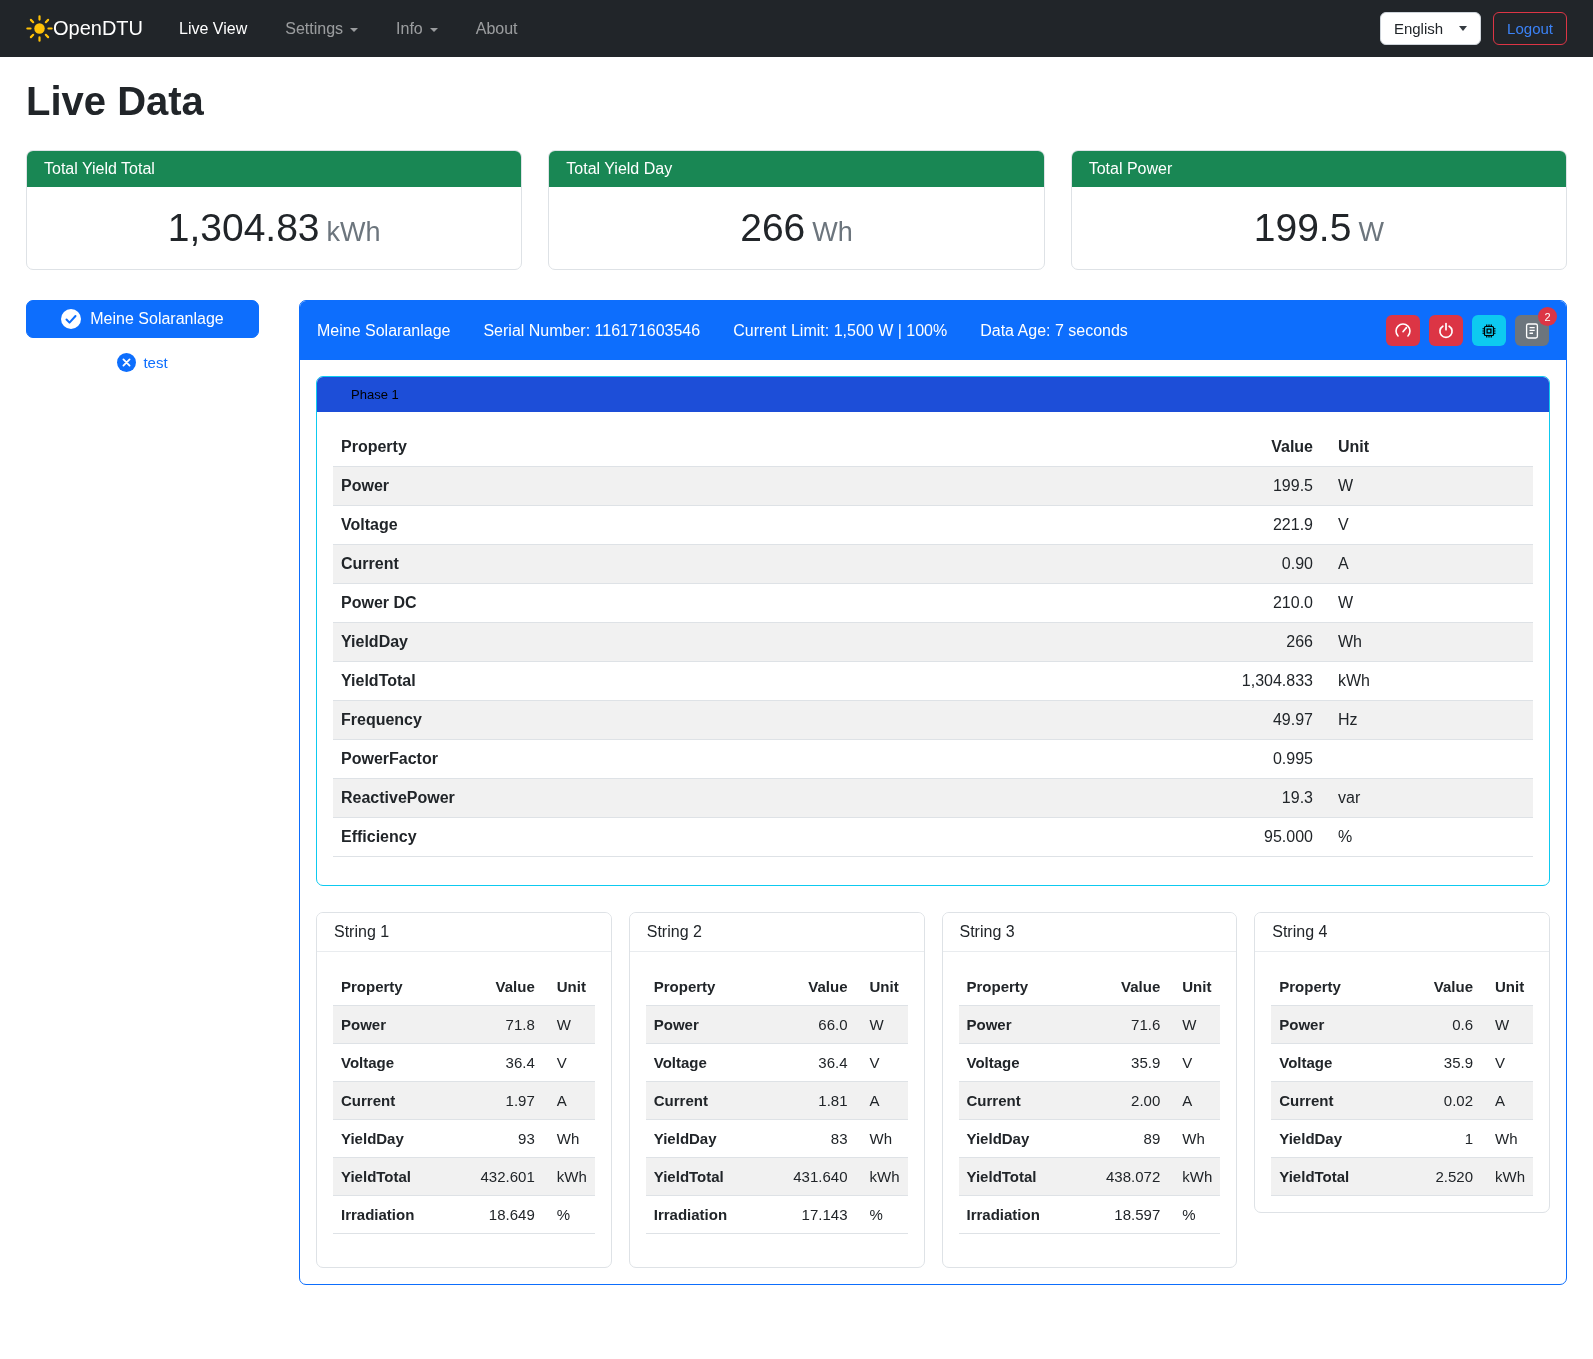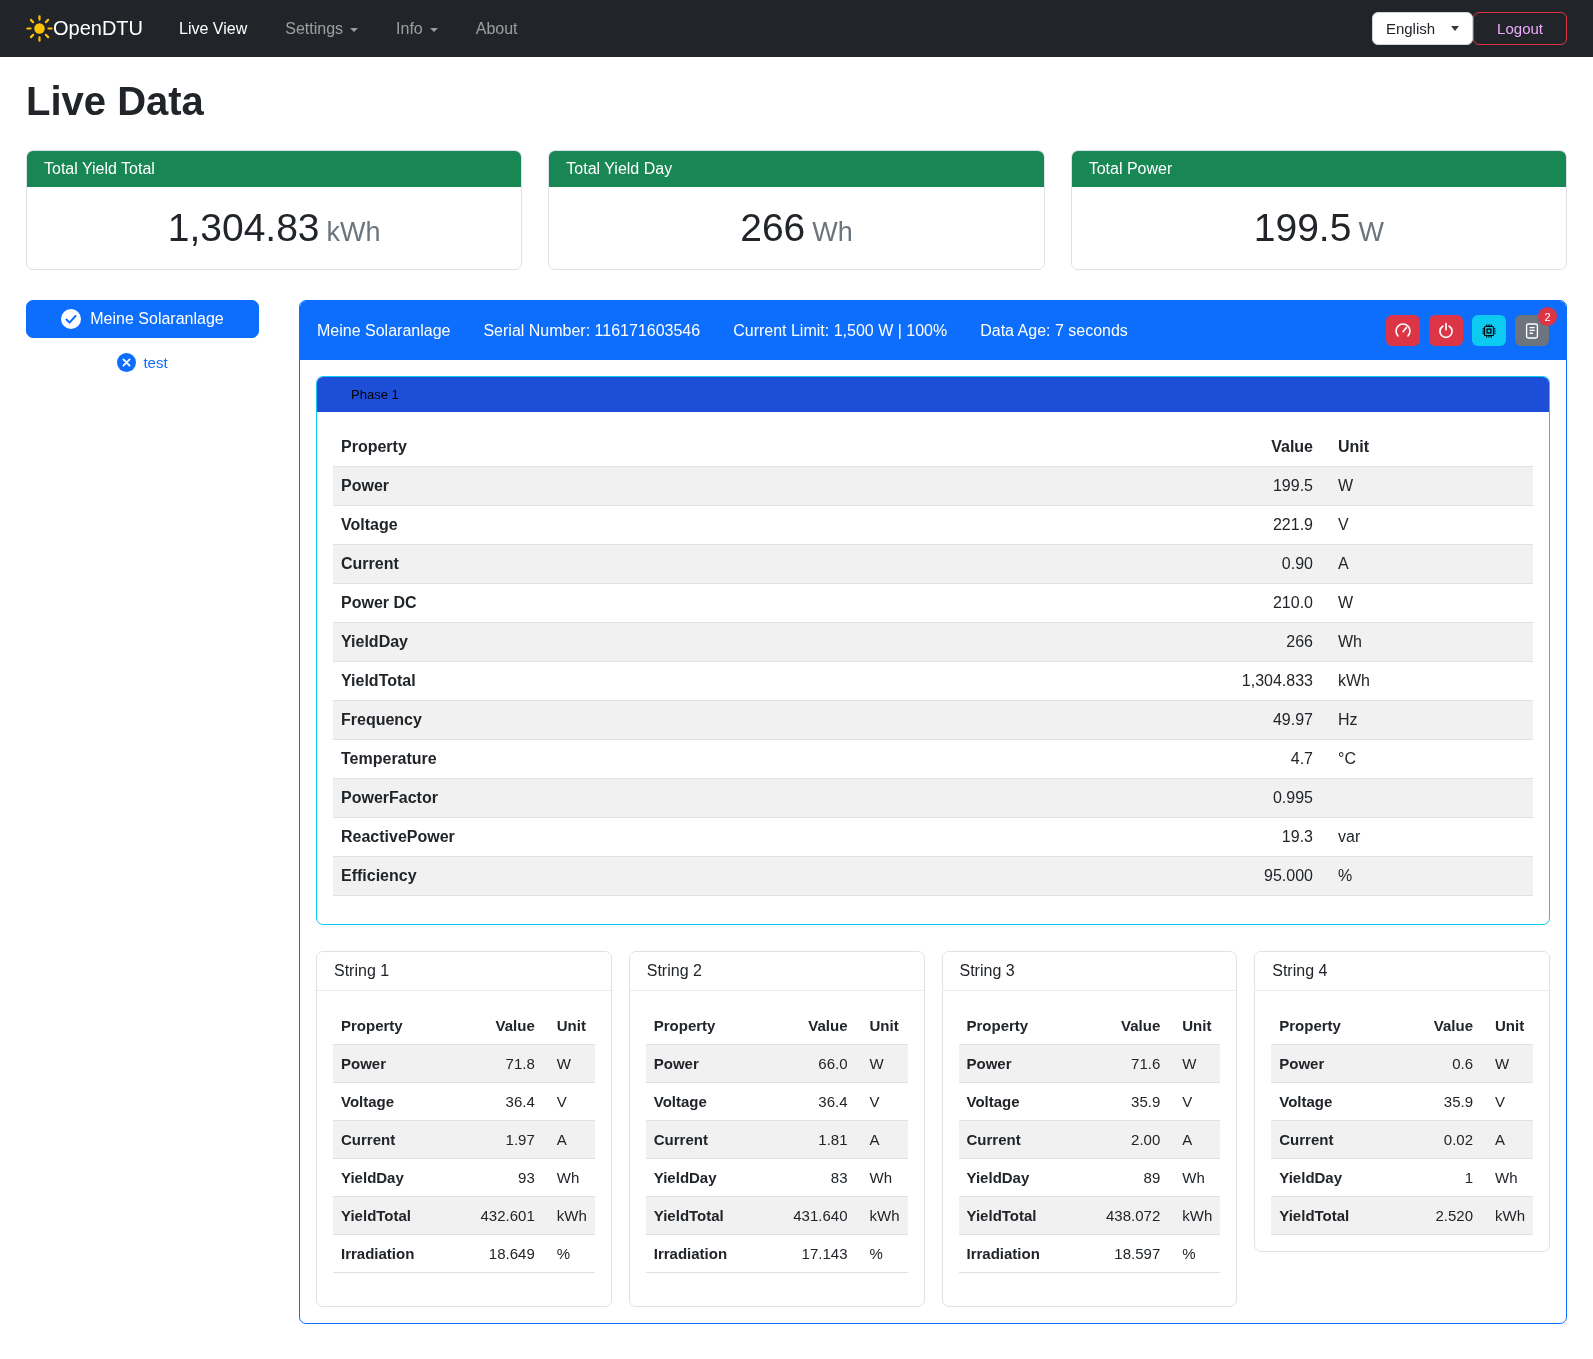--- a/index.html
+++ b/index.html
@@ -15,24 +15,24 @@
   .navbar {
     background:#212529;
     display:flex; align-items:center;
     height:57px; padding:0 26px;
   }
   .brand { display:flex; align-items:center; gap:0; color:#fff; font-size:20px; font-weight:500; margin-right:26px; cursor:pointer; }
   .nav-links { display:flex; align-items:center; gap:18px; flex:1; }
   .nav-link { color:rgba(255,255,255,.55); font-size:16px; padding:8px 10px; cursor:pointer; display:flex; align-items:center; gap:7px; }
   .nav-link.active { color:#fff; }
   .caret { width:0; height:0; border-left:4px solid transparent; border-right:4px solid transparent; border-top:4px solid currentColor; display:inline-block; margin-top:2px; }
-  .nav-right { display:flex; }
+  .nav-right { display:flex; gap:12px; }
   .lang-select { background:#fff; border:1px solid #ced4da; border-radius:6px; padding:7px 13px; font-size:15px; color:#212529; display:flex; align-items:center; gap:16px; cursor:pointer; }
   .select-caret { width:0; height:0; border-left:4px solid transparent; border-right:4px solid transparent; border-top:5px solid #343a40; }
-  .logout-btn { background:transparent; border:1px solid #dc3545; color:#f0abfc; border-radius:6px; padding:7px 23px; font-size:15px; cursor:pointer; font-family:inherit; }
+  .logout-btn { background:transparent; border:1px solid #dc3545; color:#3b82f6; border-radius:6px; padding:7px 13px; font-size:15px; cursor:pointer; font-family:inherit; }
 
   
   .container { padding:0 26px 0; }
   .page-title { font-size:40px; font-weight:700; margin:22px 0 26px; color:#212529; }
 
   
   .summary-row { display:grid; grid-template-columns:repeat(3,1fr); gap:26px; }
   .card { border:1px solid #dee2e6; border-radius:7px; background:#fff; }
   .summary-card .card-header { background:#198754; color:#fff; padding:9px 17px; font-size:16px; border-radius:6px 6px 0 0; }
   .summary-card .card-body { padding:19px 16px; text-align:center; }
@@ -256,25 +256,20 @@
                     <th class="cell-property">YieldTotal</th>
                     <td class="cell-value">1,304.833</td>
                     <td class="cell-unit">kWh</td>
                   </tr>
                   <tr>
                     <th class="cell-property">Frequency</th>
                     <td class="cell-value">49.97</td>
                     <td class="cell-unit">Hz</td>
                   </tr>
                   <tr>
-                    <th class="cell-property">Temperature</th>
-                    <td class="cell-value">4.7</td>
-                    <td class="cell-unit">°C</td>
-                  </tr>
-                  <tr>
                     <th class="cell-property">PowerFactor</th>
                     <td class="cell-value">0.995</td>
                     <td class="cell-unit"></td>
                   </tr>
                   <tr>
                     <th class="cell-property">ReactivePower</th>
                     <td class="cell-value">19.3</td>
                     <td class="cell-unit">var</td>
                   </tr>
                   <tr>

